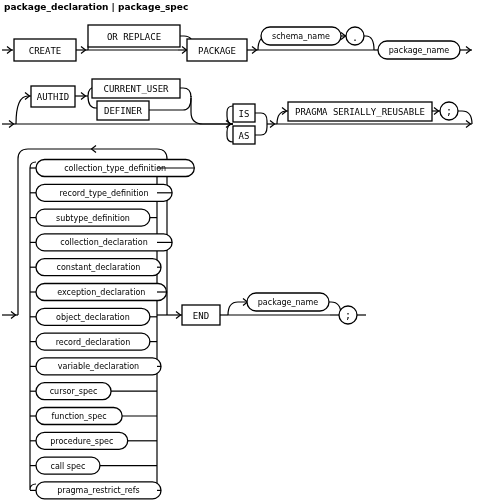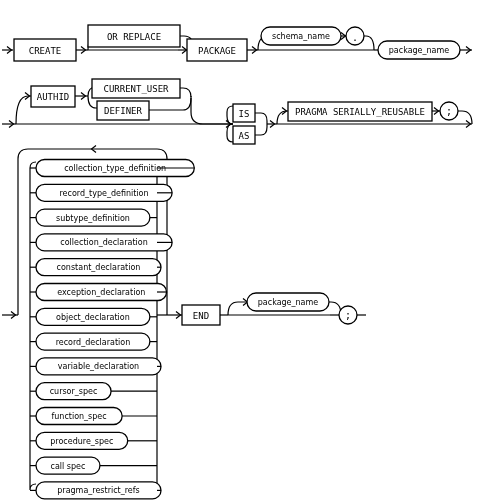--- a/index.html
+++ b/index.html
@@ -18,20 +18,21 @@
       font-size:8px;fill:#000;text-anchor:middle;dominant-baseline:central;}
   .punct{font-family:"DejaVu Sans Mono","Liberation Mono",monospace;
       font-size:10px;fill:#000;text-anchor:middle;dominant-baseline:central;}
   .arrowhead{fill:none;stroke:#000;stroke-width:1.2;}
 </style>
 </head>
 <body>
 
 <div id="diagram-root">
 
+  <div class="title">package_declaration | package_spec</div>
 
   <svg viewBox="0 0 496 503">
 
     <path class="rail" d="M2,50 H13"></path>
     <path class="arrowhead" d="M7,46.5 L11.5,50 L7,53.5"></path>
 
     <rect class="boxshape" x="14" y="39" width="62" height="22"></rect>
     <text class="kw" x="45" y="50.5">CREATE</text>
 
     <path class="rail" d="M76,50 H88"></path>

